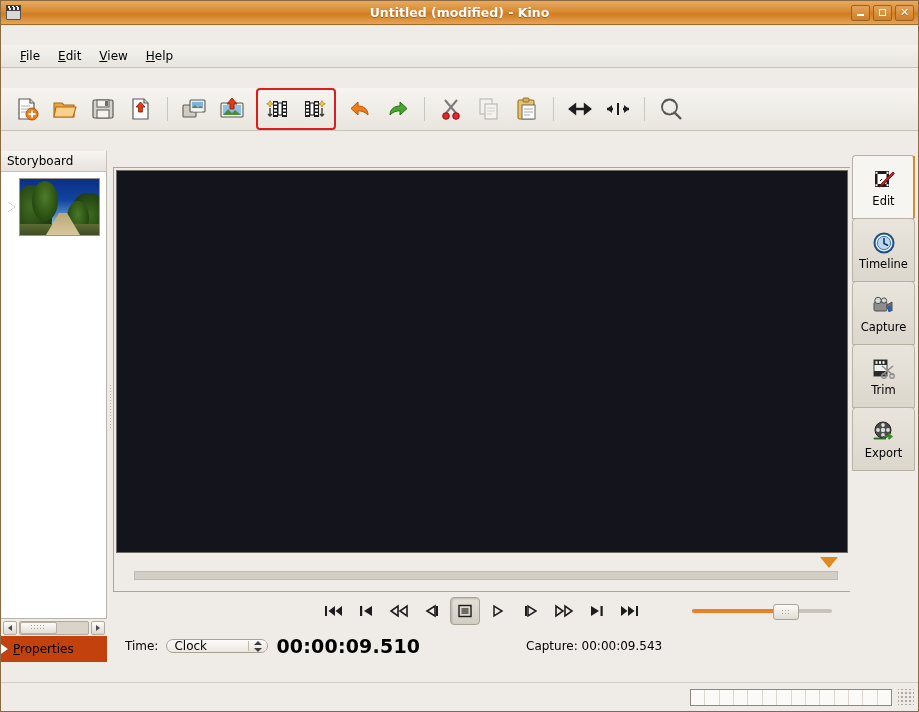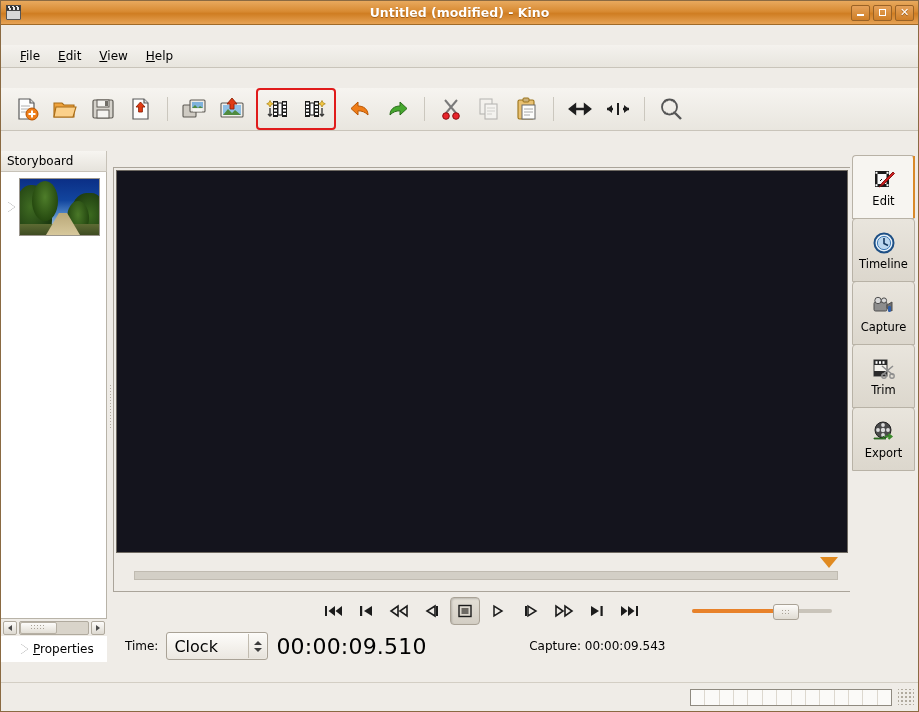--- a/index.html
+++ b/index.html
@@ -144,22 +144,22 @@
     border:1px solid #b6b0a4;box-sizing:border-box;border-radius:2px;
     display:flex;align-items:center;justify-content:center;
   }
   .grip-dots{
     width:16px;height:7px;
     background-image:radial-gradient(#a9a297 40%,transparent 41%);
     background-size:3px 3px;
   }
   .props{
     height:26px;flex:0 0 26px;display:flex;align-items:center;gap:5px;
-    padding-left:20px;font-size:12px;
-    background:#ffffff;
+    padding-left:0;font-size:12px;
+    background:#c2410c;
   }
   .props u{text-decoration:underline;}
 
   
   .vsplit{
     width:6px;flex:0 0 6px;background:#efece7;
     display:flex;align-items:center;justify-content:center;
   }
   .vsplit .dots{
     width:3px;height:46px;
@@ -226,35 +226,35 @@
   .volknob .g{
     width:10px;height:7px;
     background-image:radial-gradient(#a9a297 40%,transparent 41%);
     background-size:3px 3px;
   }
   .timerow{
     height:32px;flex:0 0 32px;display:flex;align-items:center;
     padding-left:12px;gap:8px;background:#efece7;
   }
   .combo{
-    width:102px;height:28px;box-sizing:border-box;
-    border:1px solid #a9a296;border-radius:3px;
+    width:102px;height:14px;box-sizing:border-box;
+    border:1px solid #a9a296;border-radius:8px;
     background:linear-gradient(to bottom,#fdfcfa,#ebe7e0);
-    display:flex;align-items:center;padding-left:7px;font-size:16px;
+    display:flex;align-items:center;padding-left:7px;font-size:12px;
     position:relative;
   }
   .combo .spin{
     position:absolute;right:1px;top:1px;bottom:1px;width:17px;
     border-left:1px solid #c2bcb0;
     display:flex;flex-direction:column;align-items:center;justify-content:center;gap:3px;
     background:linear-gradient(to bottom,#fbfaf7,#e7e3dc);border-radius:0 2px 2px 0;
   }
   .spin .up{width:0;height:0;border-bottom:4px solid #3d3d3d;border-left:4px solid transparent;border-right:4px solid transparent;}
   .spin .dn{width:0;height:0;border-top:4px solid #3d3d3d;border-left:4px solid transparent;border-right:4px solid transparent;}
-  .tcode{font-size:22px;font-weight:normal;letter-spacing:.2px;}
+  .tcode{font-size:19px;font-weight:bold;letter-spacing:.2px;}
   .duration{margin-left:auto;margin-right:auto;font-size:12px;padding-right:90px;}
 
   
   .rightpane{
     width:68px;flex:0 0 68px;background:#efece7;
     display:flex;flex-direction:column;padding-top:4px;
     border-left:0;
   }
   .rtab{
     height:64px;margin:0 3px -1px 2px;box-sizing:border-box;

